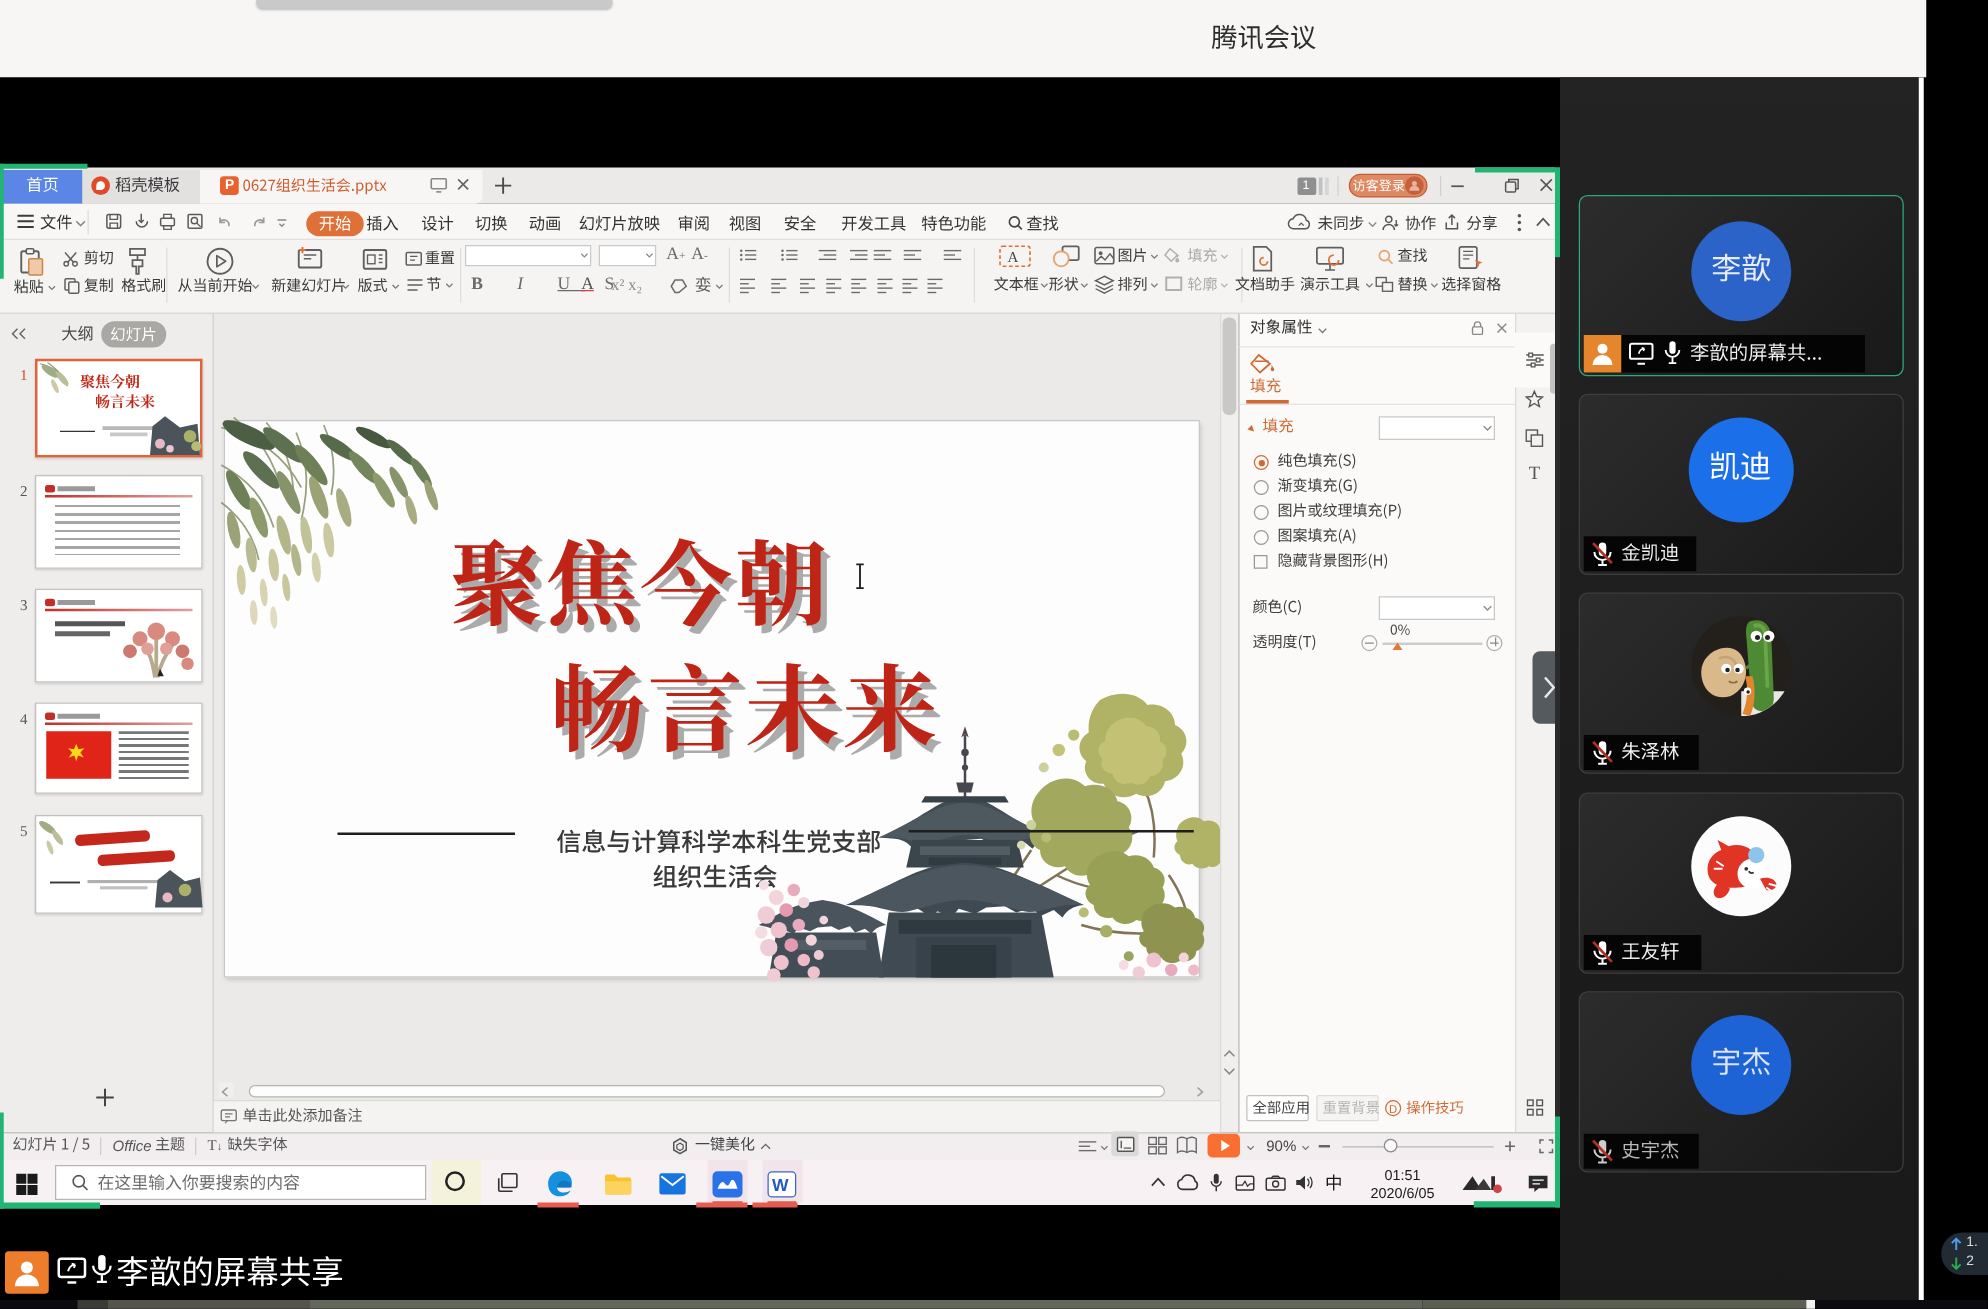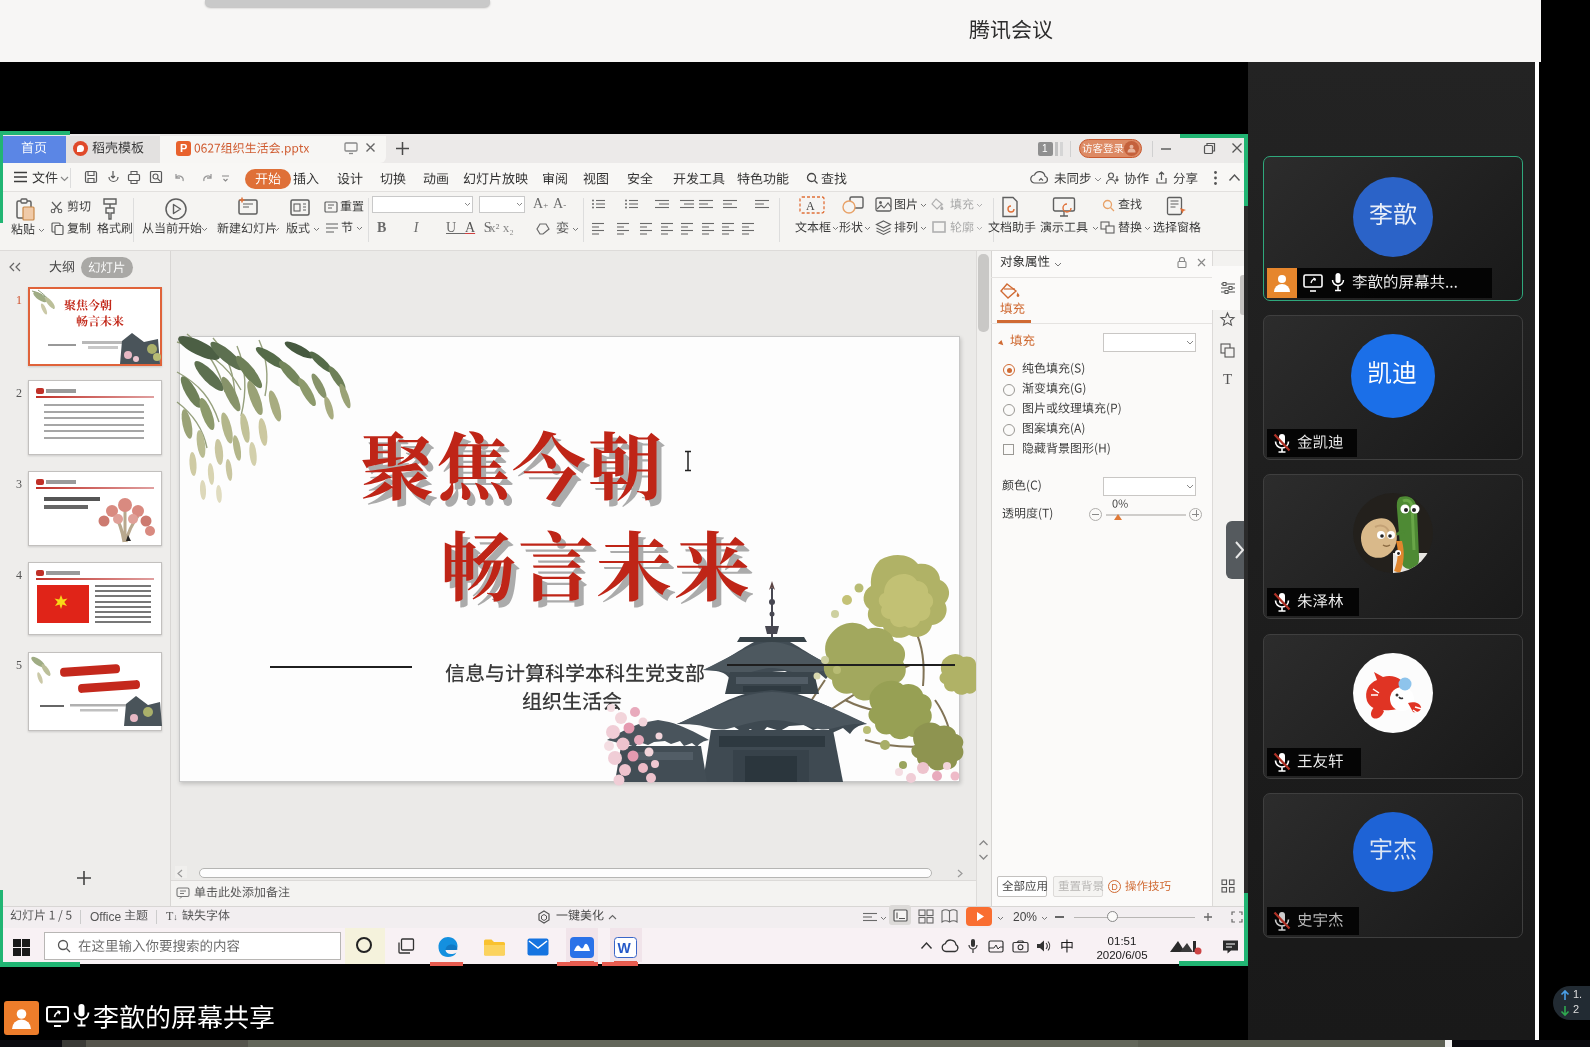--- a/index.html
+++ b/index.html
@@ -855,21 +855,21 @@
 <div style="position:absolute;left:1240px;top:275px;width:7px;height:40px;background:#c6c4c2;border-radius:3px;"></div>
 <div class="abs" style="left:1226px;top:521px;width:26px;height:58px;background:#555a5e;border-radius:6px 0 0 6px;"></div>
 <svg class="t" style="left:1233px;top:540px" width="12" height="20" viewBox="0 0 12 20">
       <path d="M3 2l7 8-7 8" fill="none" stroke="#e8e8e8" stroke-width="2"></path>
     </svg>
 <div style="position:absolute;left:0px;top:906px;width:1244px;height:22px;background:#f2eef0;border-top:1px solid #d8d6d4;"></div>
 <svg class="t" style="left:10px;top:909px" width="65" height="15" viewBox="0 0 65 15">
       <path d="M5.7 1.7V2.5H10.2C10.1 7.7 9.9 9.6 9.5 10.1C9.3 10.2 9.2 10.3 9 10.3C8.7 10.3 7.9 10.3 7.1 10.2C7.3 10.5 7.4 10.8 7.4 11.1C8.1 11.1 8.9 11.2 9.3 11.1C9.8 11.1 10 11 10.3 10.6C10.8 10 10.9 8 11.1 2.1C11.1 2 11.1 1.7 11.1 1.7ZM1 10.6C1.3 10.4 1.8 10.3 5.4 9.7C5.5 10.2 5.7 10.7 5.8 11L6.6 10.7C6.4 9.7 5.7 8.2 5.1 7.1L4.4 7.4C4.6 7.8 4.8 8.4 5.1 8.9L2.3 9.3C3.5 7.8 4.8 5.9 5.8 3.9L4.9 3.5C4.7 3.9 4.4 4.4 4.2 4.9L1.9 5C2.7 3.9 3.5 2.3 4.1 0.9L3.2 0.5C2.7 2.1 1.7 3.9 1.4 4.3C1.1 4.8 0.9 5.1 0.6 5.2C0.7 5.4 0.9 5.9 0.9 6.1C1.2 6 1.5 5.9 3.7 5.7C2.9 7.1 2.1 8.2 1.8 8.6C1.3 9.2 1 9.6 0.7 9.7C0.8 9.9 1 10.4 1 10.6Z M13.2 2.9C13.1 3.9 13 5.1 12.7 5.9L13.4 6.2C13.7 5.3 13.8 4 13.9 3ZM16.6 2.7C16.4 3.5 16 4.6 15.7 5.2L16.2 5.5C16.6 4.9 17 3.9 17.3 3ZM14.6 0.5V4.4C14.6 6.6 14.4 9 12.5 10.9C12.7 11 13 11.3 13.2 11.5C14.2 10.5 14.8 9.4 15.1 8.1C15.6 8.7 16.4 9.5 16.7 10L17.3 9.3C17 8.9 15.7 7.6 15.3 7.2C15.5 6.3 15.5 5.3 15.5 4.4V0.5ZM17.3 1.5V2.3H20.5V10.2C20.5 10.4 20.4 10.5 20.2 10.5C19.9 10.5 19 10.5 18.1 10.5C18.3 10.7 18.5 11.2 18.5 11.4C19.7 11.4 20.4 11.4 20.8 11.3C21.3 11.1 21.4 10.8 21.4 10.2V2.3H23.5V1.5Z M26.2 0.8V4.8C26.2 6.9 26 9.1 24.5 10.8C24.7 11 25 11.3 25.2 11.5C26.3 10.3 26.8 8.9 27 7.4H32V11.5H33V6.4H27C27.1 5.9 27.1 5.3 27.1 4.8V4.5H34.8V3.6H31.5V0.5H30.5V3.6H27.1V0.8Z M39.7 10.6H44.6V9.6H42.8V1.8H42C41.5 2 40.9 2.2 40.1 2.4V3.1H41.7V9.6H39.7Z M48.2 12.7H49L52.6 1H51.8Z M58.6 10.7C60 10.7 61.5 9.6 61.5 7.7C61.5 5.8 60.3 4.9 58.8 4.9C58.3 4.9 57.9 5 57.5 5.2L57.7 2.7H61V1.8H56.7L56.5 5.9L57 6.2C57.6 5.9 57.9 5.7 58.5 5.7C59.6 5.7 60.3 6.5 60.3 7.7C60.3 9 59.5 9.8 58.5 9.8C57.4 9.8 56.8 9.3 56.3 8.8L55.8 9.6C56.4 10.1 57.2 10.7 58.6 10.7Z" fill="#555555"></path>
     </svg>
 <div style="position:absolute;left:80px;top:910px;width:1px;height:14px;background:#ccc;"></div>
-<div class="abs" style="left:90px;top:910px;font-size:12px;color:#555;">Office</div>
+<div class="abs" style="left:90px;top:910px;font-size:12px;color:#555;font-style:italic;">Office</div>
 <svg class="t" style="left:124px;top:909px" width="26" height="15" viewBox="0 0 26 15">
       <path d="M4.5 1C5.2 1.6 6.1 2.3 6.5 2.9H1.2V3.8H5.5V6.4H1.8V7.3H5.5V10.2H0.7V11.1H11.4V10.2H6.5V7.3H10.3V6.4H6.5V3.8H10.8V2.9H6.9L7.4 2.5C7 1.9 6 1.1 5.2 0.5Z M14.1 3.2H16.6V4.1H14.1ZM14.1 1.6H16.6V2.5H14.1ZM13.3 1V4.8H17.4V1ZM20.3 4.2C20.3 7.3 20 8.8 17.5 9.6C17.7 9.8 17.9 10.1 17.9 10.2C20.7 9.3 21 7.6 21.1 4.2ZM20.8 8.3C21.5 8.9 22.4 9.7 22.9 10.2L23.4 9.6C23 9.1 22 8.4 21.3 7.8ZM13.5 6.9C13.4 8.7 13.2 10.1 12.4 11.1C12.6 11.1 12.9 11.4 13.1 11.5C13.5 10.9 13.8 10.2 14 9.4C15 11 16.8 11.3 19.4 11.3H23.2C23.3 11 23.4 10.7 23.6 10.5C22.9 10.5 19.9 10.5 19.4 10.5C17.9 10.5 16.7 10.4 15.8 10V8.3H17.8V7.6H15.8V6.3H18V5.6H12.6V6.3H15V9.6C14.7 9.3 14.4 8.9 14.1 8.4C14.2 8 14.2 7.5 14.3 7ZM18.5 2.9V8H19.2V3.6H22.1V7.9H22.9V2.9H20.6C20.8 2.6 20.9 2.2 21.1 1.8H23.5V1H18V1.8H20.2C20.1 2.2 19.9 2.6 19.8 2.9Z" fill="#555555"></path>
     </svg>
 <div style="position:absolute;left:156px;top:910px;width:1px;height:14px;background:#ccc;"></div>
 <div class="abs" style="left:166px;top:909px;font-size:12px;color:#555;font-family:'Liberation Serif',serif;">T<span style="font-size:9px;">↓</span></div>
 <svg class="t" style="left:182px;top:909px" width="50" height="15" viewBox="0 0 50 15">
       <path d="M0.9 6.6V10.5L4.5 10V10.7H5.2V6.6H4.5V9.3L3.4 9.4V5.7H5.4V4.9H3.4V2.7H5.2V1.9H2.1C2.2 1.5 2.3 1 2.4 0.6L1.6 0.5C1.4 1.7 0.9 3 0.3 3.9C0.6 4 0.9 4.2 1.1 4.3C1.3 3.9 1.6 3.3 1.8 2.7H2.6V4.9H0.5V5.7H2.6V9.5L1.6 9.6V6.6ZM9.8 6H8.5C8.5 5.6 8.6 5.1 8.6 4.7V3.4H9.8ZM7.7 0.5V2.5H6V3.4H7.7V4.7C7.7 5.1 7.7 5.6 7.6 6H5.7V6.9H7.6C7.3 8.4 6.8 9.8 5.3 10.9C5.6 11 5.9 11.3 6 11.5C7.4 10.4 8.1 9 8.3 7.5C8.9 9.3 9.8 10.7 11 11.5C11.1 11.3 11.4 10.9 11.7 10.7C10.4 10 9.5 8.6 9 6.9H11.4V6H10.6V2.5H8.6V0.5Z M17.5 0.5V2.6H15.2C15.4 2 15.6 1.4 15.8 0.8L14.8 0.6C14.4 2.3 13.7 3.9 12.7 4.9C12.9 5 13.4 5.2 13.6 5.4C14 4.9 14.4 4.2 14.8 3.5H17.5V4.2C17.5 4.8 17.4 5.3 17.4 5.9H12.6V6.8H17.1C16.6 8.3 15.4 9.8 12.5 10.8C12.7 10.9 13 11.3 13.1 11.5C16.1 10.5 17.5 8.9 18 7.2C19 9.4 20.5 10.9 23.1 11.5C23.2 11.3 23.4 10.9 23.7 10.7C21.2 10.2 19.6 8.8 18.8 6.8H23.4V5.9H18.3C18.4 5.3 18.4 4.8 18.4 4.2V3.5H22.4V2.6H18.4V0.5Z M29.5 6.2V7H24.8V7.8H29.5V10.4C29.5 10.6 29.5 10.6 29.2 10.6C29 10.6 28.2 10.6 27.4 10.6C27.6 10.8 27.8 11.3 27.8 11.5C28.8 11.5 29.5 11.5 29.9 11.4C30.3 11.2 30.5 10.9 30.5 10.4V7.8H35.2V7H30.5V6.5C31.5 6 32.6 5.1 33.3 4.4L32.7 3.9L32.5 3.9H26.8V4.8H31.6C31 5.3 30.2 5.9 29.5 6.2ZM29.1 0.7C29.3 1 29.5 1.4 29.7 1.7H25V4.2H25.8V2.6H34.1V4.2H35V1.7H30.8C30.6 1.3 30.3 0.8 30 0.4Z M39 0.5C38.4 2.3 37.4 4.1 36.4 5.3C36.5 5.5 36.8 6 36.9 6.2C37.2 5.8 37.6 5.3 37.9 4.8V11.5H38.8V3.3C39.2 2.5 39.6 1.6 39.9 0.8ZM41 8.5V9.3H43V11.4H43.8V9.3H45.8V8.5H43.8V4.3C44.6 6.4 45.7 8.4 47 9.6C47.2 9.3 47.5 9 47.7 8.8C46.4 7.8 45.1 5.8 44.4 3.8H47.4V2.9H43.8V0.5H43V2.9H39.6V3.8H42.4C41.7 5.8 40.4 7.8 39.1 8.9C39.3 9.1 39.6 9.4 39.8 9.6C41 8.4 42.2 6.5 43 4.3V8.5Z" fill="#555555"></path>
     </svg>
 <svg class="t" style="left:537px;top:910px" width="14" height="14" viewBox="0 0 14 14">
 <path d="M7 1l5 3v6l-5 3-5-3V4z" fill="none" stroke="#555" stroke-width="1.2"></path>
@@ -906,21 +906,21 @@
 <path d="M8.5 2C6 .5 3 .5 1 2v11c2-1.5 5-1.5 7.5 0 2.5-1.5 5.5-1.5 7.5 0V2c-2-1.5-5-1.5-7.5 0z" fill="none" stroke="#666" stroke-width="1.1"></path>
       <path d="M8.5 2v11" stroke="#666" stroke-width="1.1"></path>
     </svg>
 <div style="position:absolute;left:966px;top:907px;width:26px;height:19px;background:#f96e31;border-radius:4px;"></div>
 <svg class="t" style="left:976px;top:911px" width="9" height="11" viewBox="0 0 9 11">
       <path d="M1 1l7 4.5L1 10z" fill="#fff"></path>
     </svg>
 <svg class="t" style="left:997px;top:916px" width="7" height="5" viewBox="0 0 7 5">
       <path d="M1 1l2.5 2.5L6 1" fill="none" stroke="#777" stroke-width="1"></path>
     </svg>
-<div class="abs" style="left:1013px;top:910px;font-size:12px;color:#444;">20%</div>
+<div class="abs" style="left:1013px;top:910px;font-size:12px;color:#444;">90%</div>
 <svg class="t" style="left:1041px;top:916px" width="7" height="5" viewBox="0 0 7 5">
       <path d="M1 1l2.5 2.5L6 1" fill="none" stroke="#777" stroke-width="1"></path>
     </svg>
 <div style="position:absolute;left:1055px;top:916px;width:9px;height:2px;background:#666;"></div>
 <div style="position:absolute;left:1074px;top:916.5px;width:121px;height:1.5px;background:#b8b6b4;"></div>
 <div class="abs" style="left:1107px;top:911px;width:11px;height:11px;border-radius:50%;background:#fbfaf9;border:1.2px solid #888;"></div>
 <svg class="t" style="left:1203px;top:912px" width="10" height="10" viewBox="0 0 10 10">
       <path d="M5 1v8M1 5h8" stroke="#666" stroke-width="1.3"></path>
     </svg>
 <svg class="t" style="left:1231px;top:911px" width="12" height="12" viewBox="0 0 12 12">

